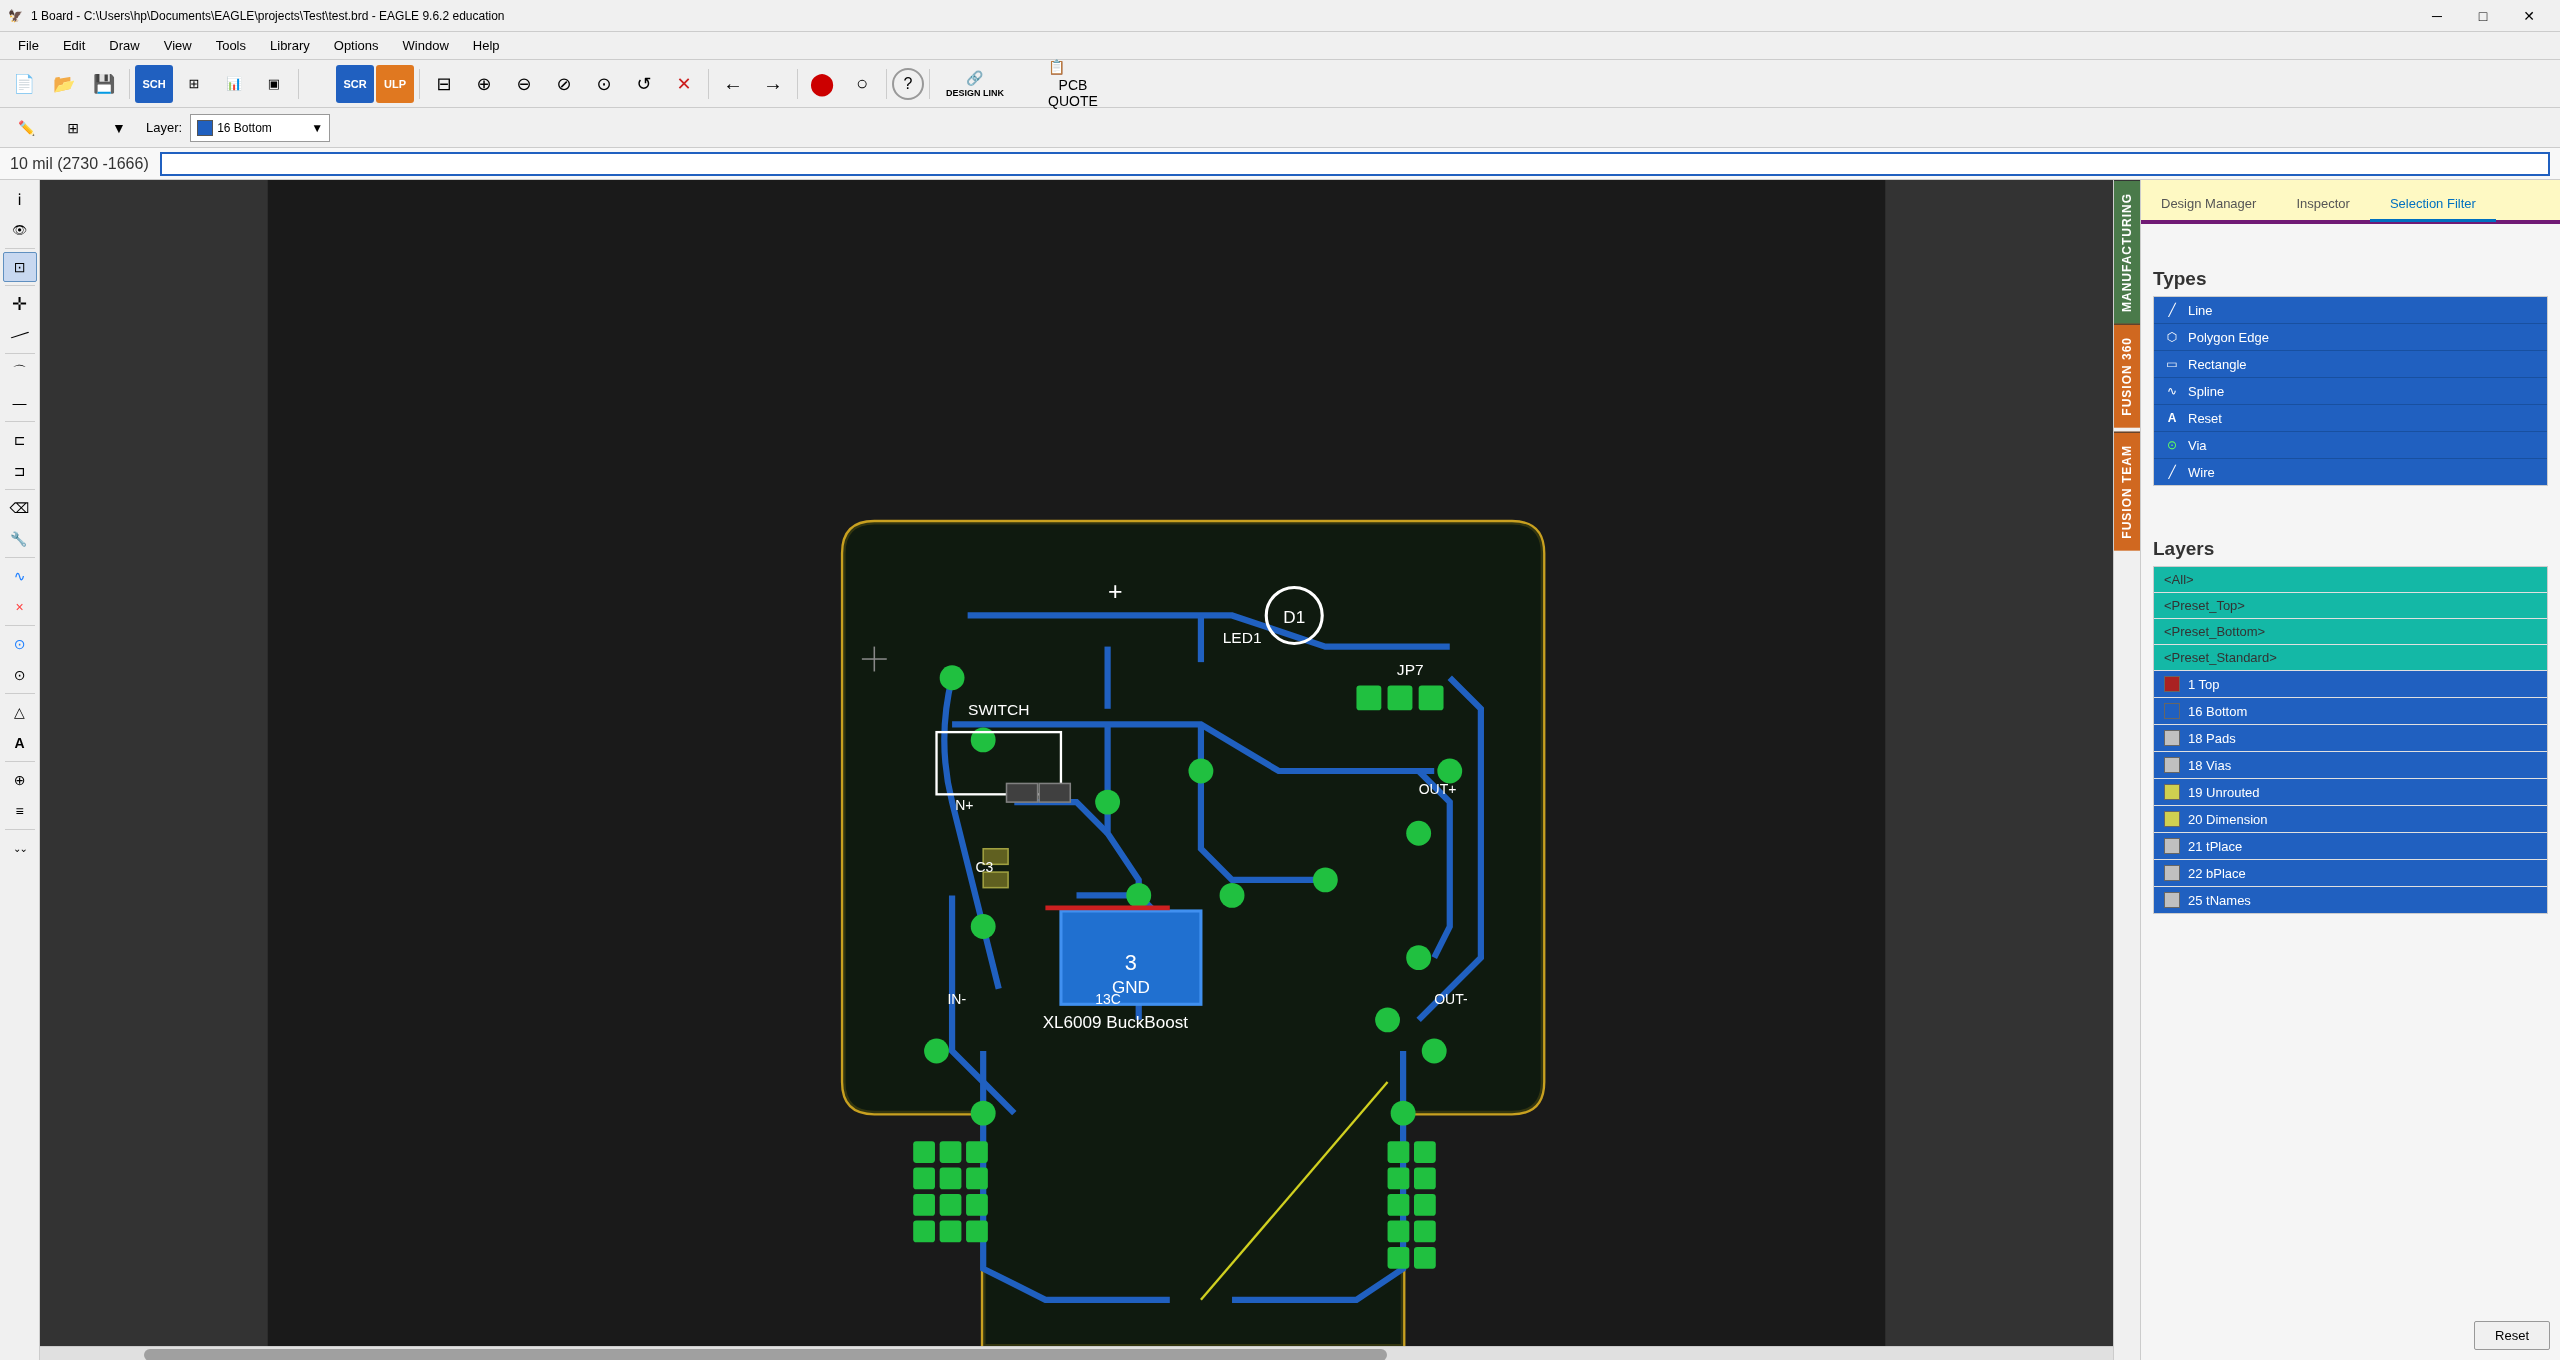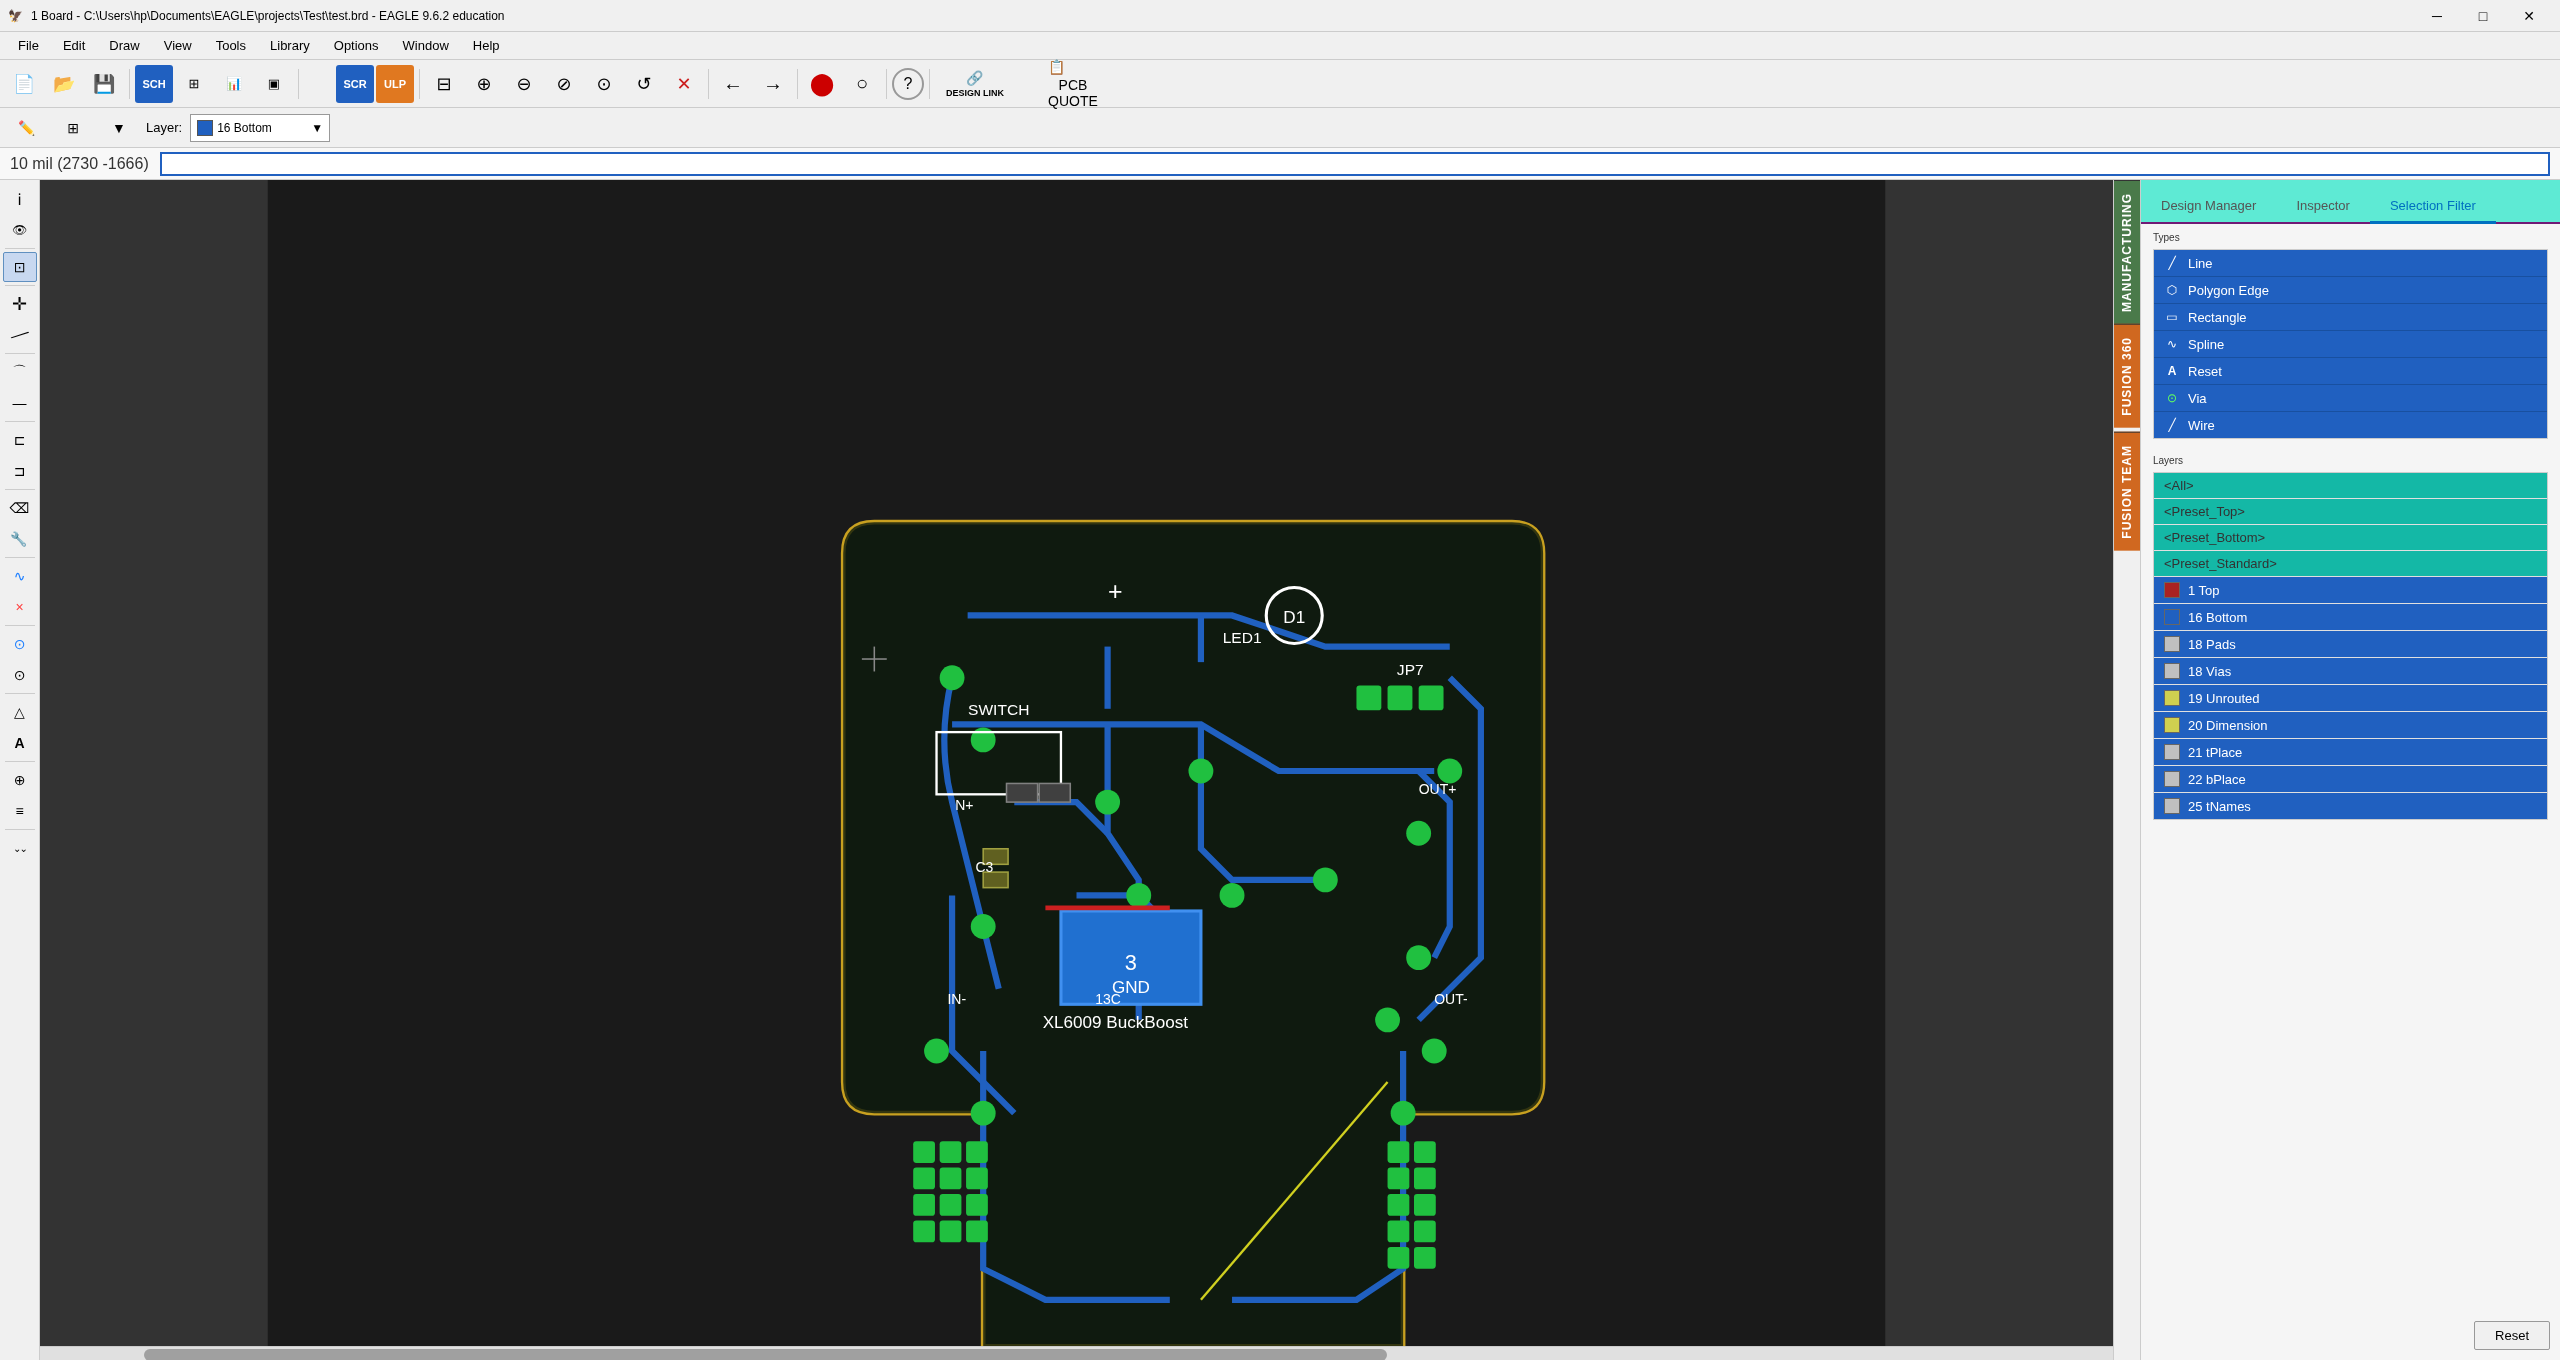--- a/index.html
+++ b/index.html
@@ -127,22 +127,22 @@
     
     #right-panel {
       width: 420px;
       background: #f5f5f5;
       border-left: 1px solid #ccc;
       display: flex;
       flex-direction: column;
     }
     #right-panel-tabs {
       display: flex;
-      border-bottom: 2px solid #701a75;
-      background: #5eead4;
+      border-bottom: 4px solid #701a75;
+      background: #fef9c3;
       height: 44px;
       align-items: flex-end;
       text-align: right;
     }
     .r-tab {
       padding: 8px 20px;
       cursor: pointer;
       font-size: 13px;
       color: #555;
       border-bottom: 3px solid transparent;
@@ -151,21 +151,21 @@
     .r-tab.active { color: #0070c0; border-bottom-color: #0070c0; font-weight: 500; }
 
     #right-panel-content {
       flex: 1;
       overflow-y: auto;
       padding: 0;
     }
 
     
     .sf-section { padding: 8px 12px; }
-    .sf-section-title { font-size: 10px; font-weight: normal; color: #333; margin-bottom: 6px; }
+    .sf-section-title { font-size: 19px; font-weight: bold; color: #333; margin-bottom: 6px; margin-top: 36px; }
 
     .sf-list { background: white; border: 1px solid #ccc; }
     .sf-item {
       display: flex; align-items: center; gap: 8px;
       padding: 5px 10px;
       cursor: pointer;
       font-size: 13px;
       background: #2060c0;
       color: white;
       border-bottom: 1px solid #1850a0;

